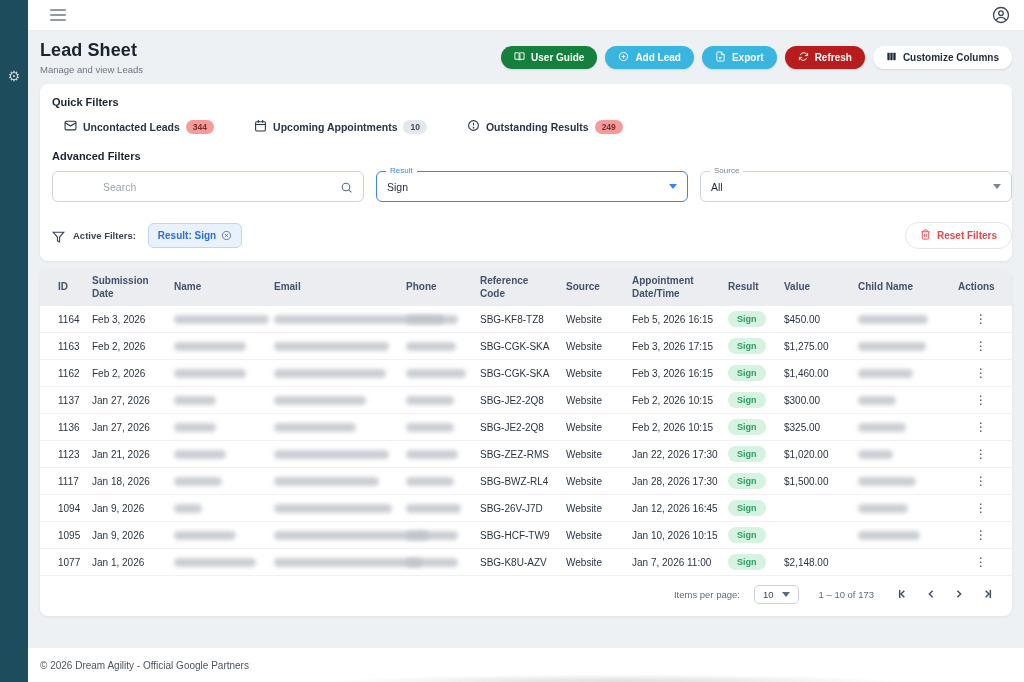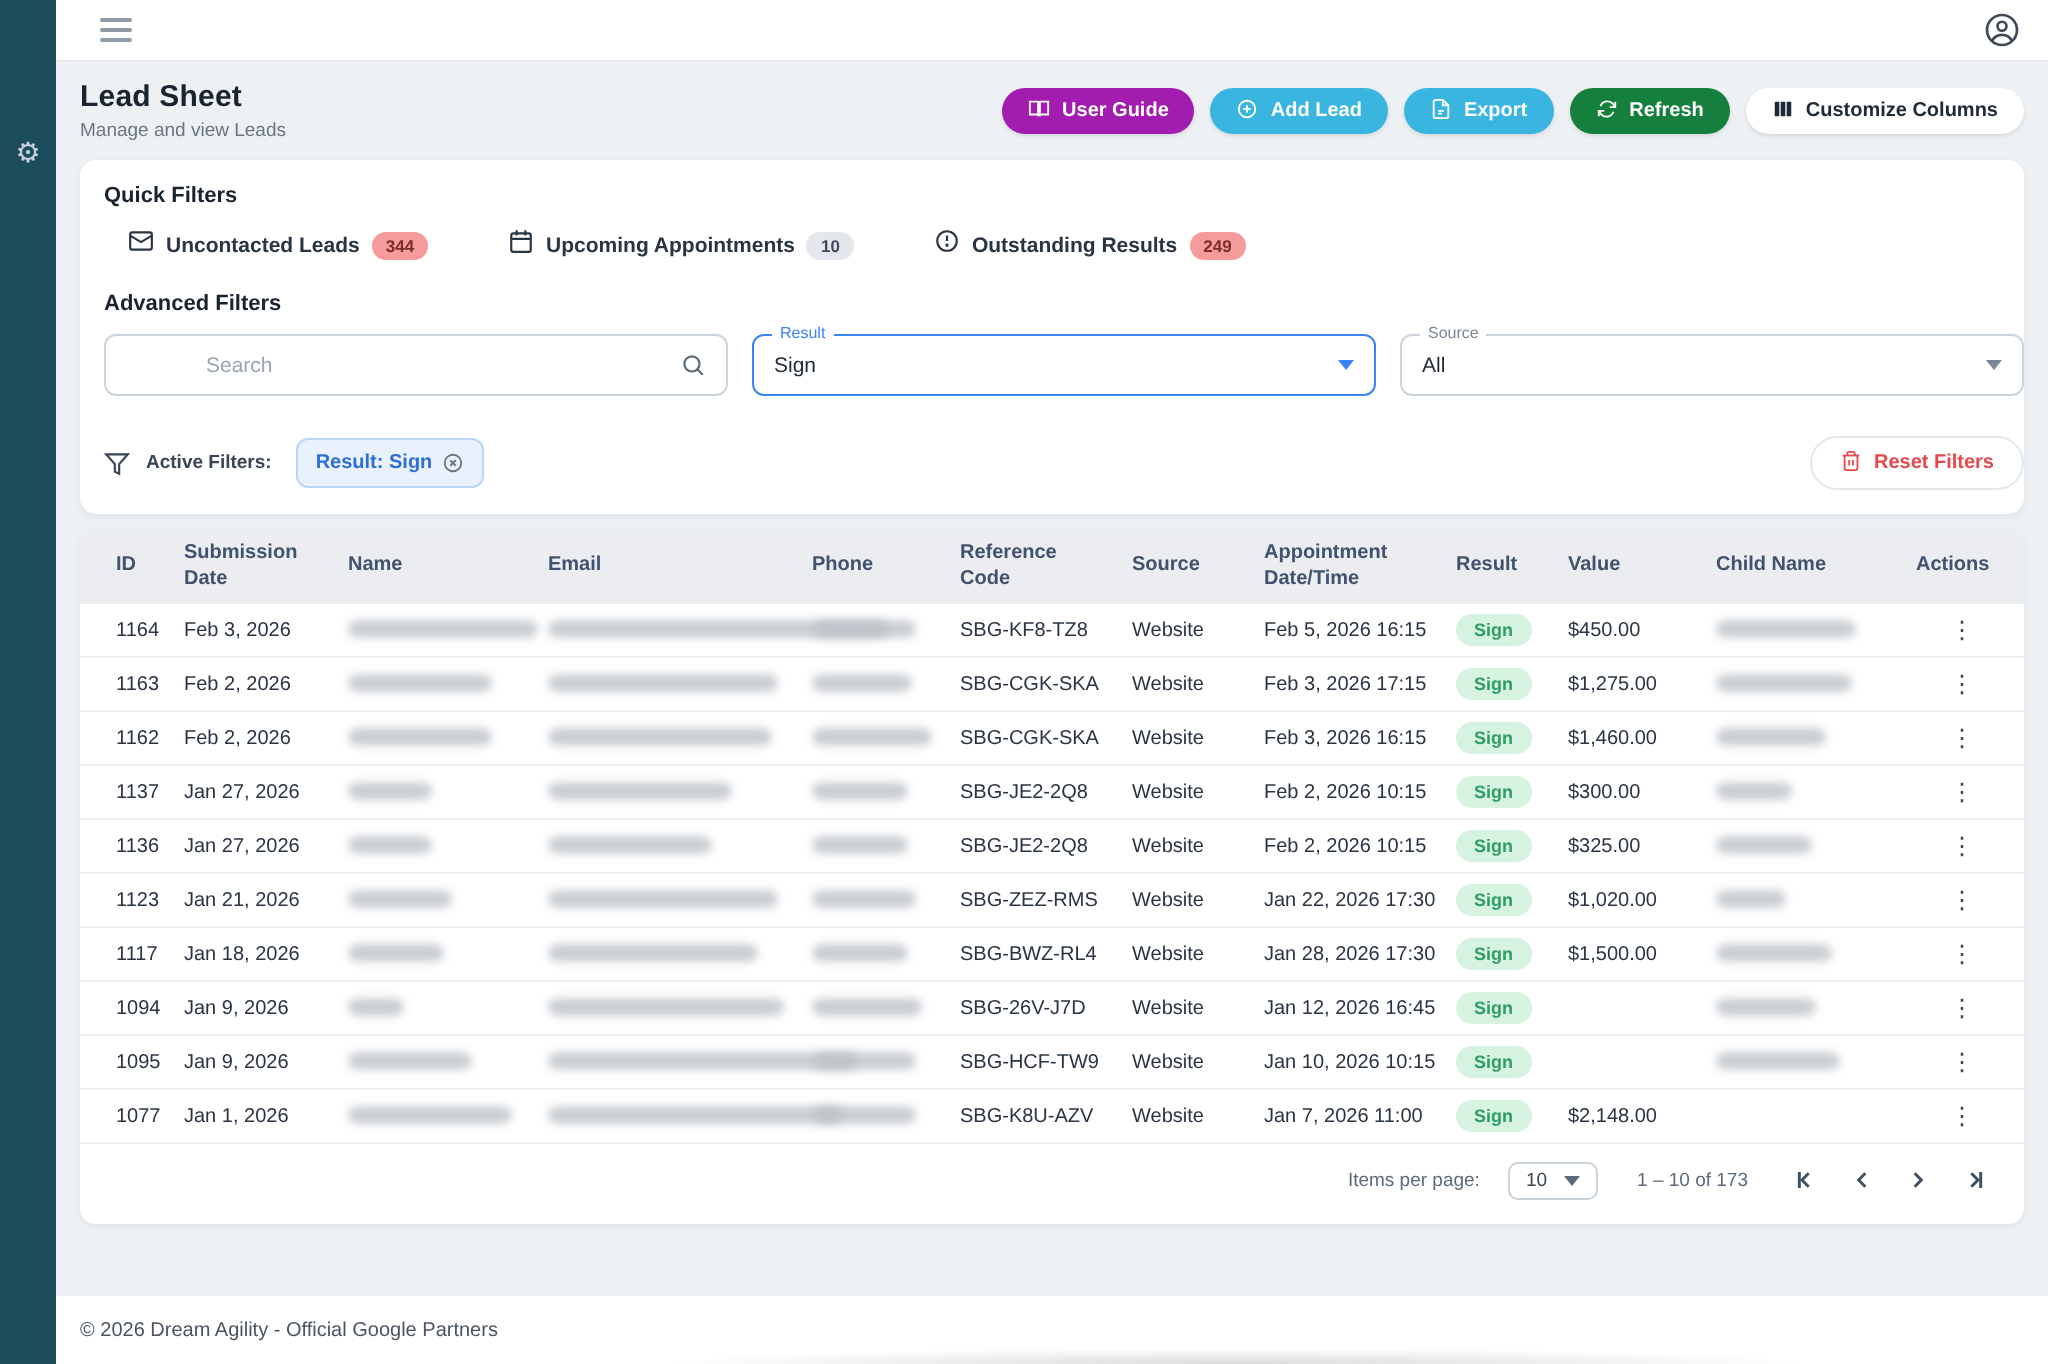--- a/index.html
+++ b/index.html
@@ -15,28 +15,28 @@
   .main { flex:1; display:flex; flex-direction:column; background:#EEF1F4; min-width:0; }
 
   
   .topbar { height:31px; background:#fff; border-bottom:1px solid #E7EAEE; display:flex; align-items:center; justify-content:space-between; padding:0 14px 0 22px; flex:0 0 31px; }
   .hamburger { width:16px; cursor:pointer; display:flex; flex-direction:column; gap:3px; }
   .hamburger span { display:block; height:2px; background:#8E9AA6; border-radius:1px; }
   .account-btn { width:18px; height:18px; cursor:pointer; color:#3E4A57; background:none; border:none; padding:0; }
 
   
   .page-header { display:flex; align-items:center; justify-content:space-between; padding:9px 12px 9px 12px; }
-  .page-title { font-size:15px; font-weight:700; color:#1A2430; letter-spacing:.1px; }
+  .page-title { font-size:18px; font-weight:700; color:#1A2430; letter-spacing:.1px; }
   .page-subtitle { font-size:9.5px; color:#6B7683; margin-top:3px; }
   .header-actions { display:flex; gap:8px; align-items:center; }
   .hbtn { display:inline-flex; align-items:center; gap:6px; height:23px; padding:0 13px; border-radius:12px; border:none; font-family:inherit; font-size:10px; font-weight:700; cursor:pointer; box-shadow:0 1px 2px rgba(16,24,40,.12); }
   .hbtn svg { width:11px; height:11px; }
-  .hbtn.orange { background:#a21caf; color:#fff; }
+  .hbtn.orange { background:#15803d; color:#fff; }
   .hbtn.blue { background:#3AB5E0; color:#fff; }
-  .hbtn.dark { background:#15803d; color:#fff; }
+  .hbtn.dark { background:#b91c1c; color:#fff; }
   .hbtn.white { background:#fff; color:#1F2937; }
 
   
   .card { background:#fff; border-radius:8px; margin:0 12px; box-shadow:0 1px 3px rgba(16,24,40,.07); }
   .filters-card { padding:12px 0 12px 12px; }
   .section-title { font-size:11px; font-weight:700; color:#1A2430; }
   .qf-row { display:flex; gap:40px; margin:10px 0 14px 12px; }
   .qf-item { display:flex; align-items:center; gap:6px; cursor:pointer; }
   .qf-item svg { width:13px; height:13px; color:#2A3442; }
   .qf-label { font-size:10.5px; font-weight:700; color:#2A3442; }

